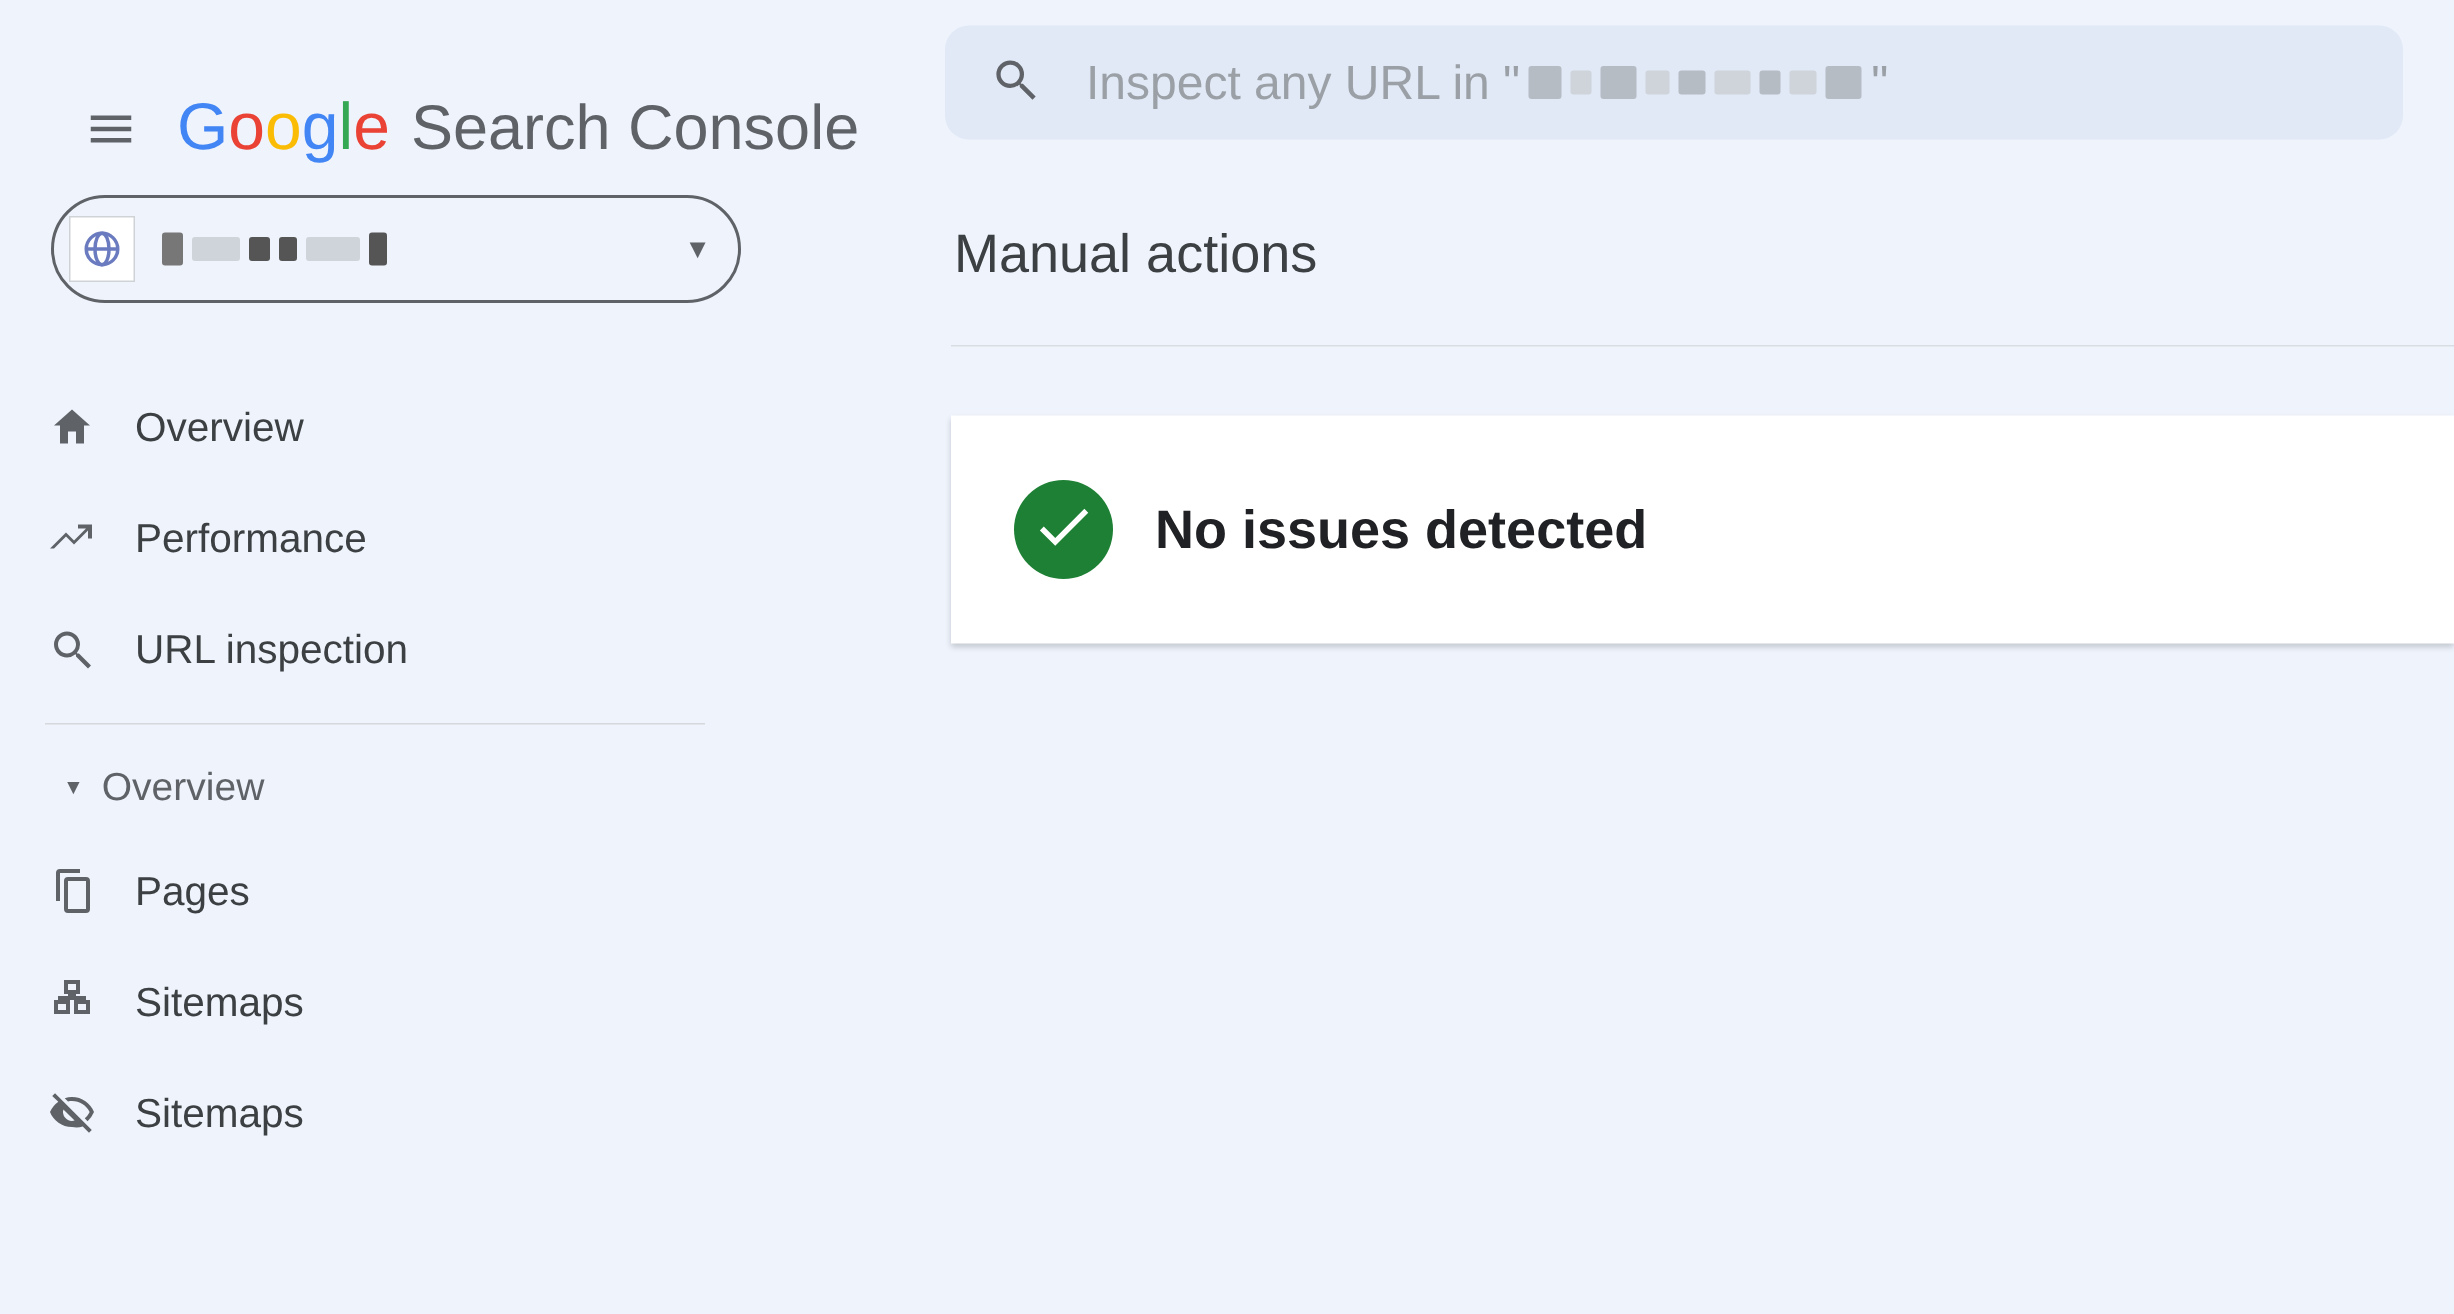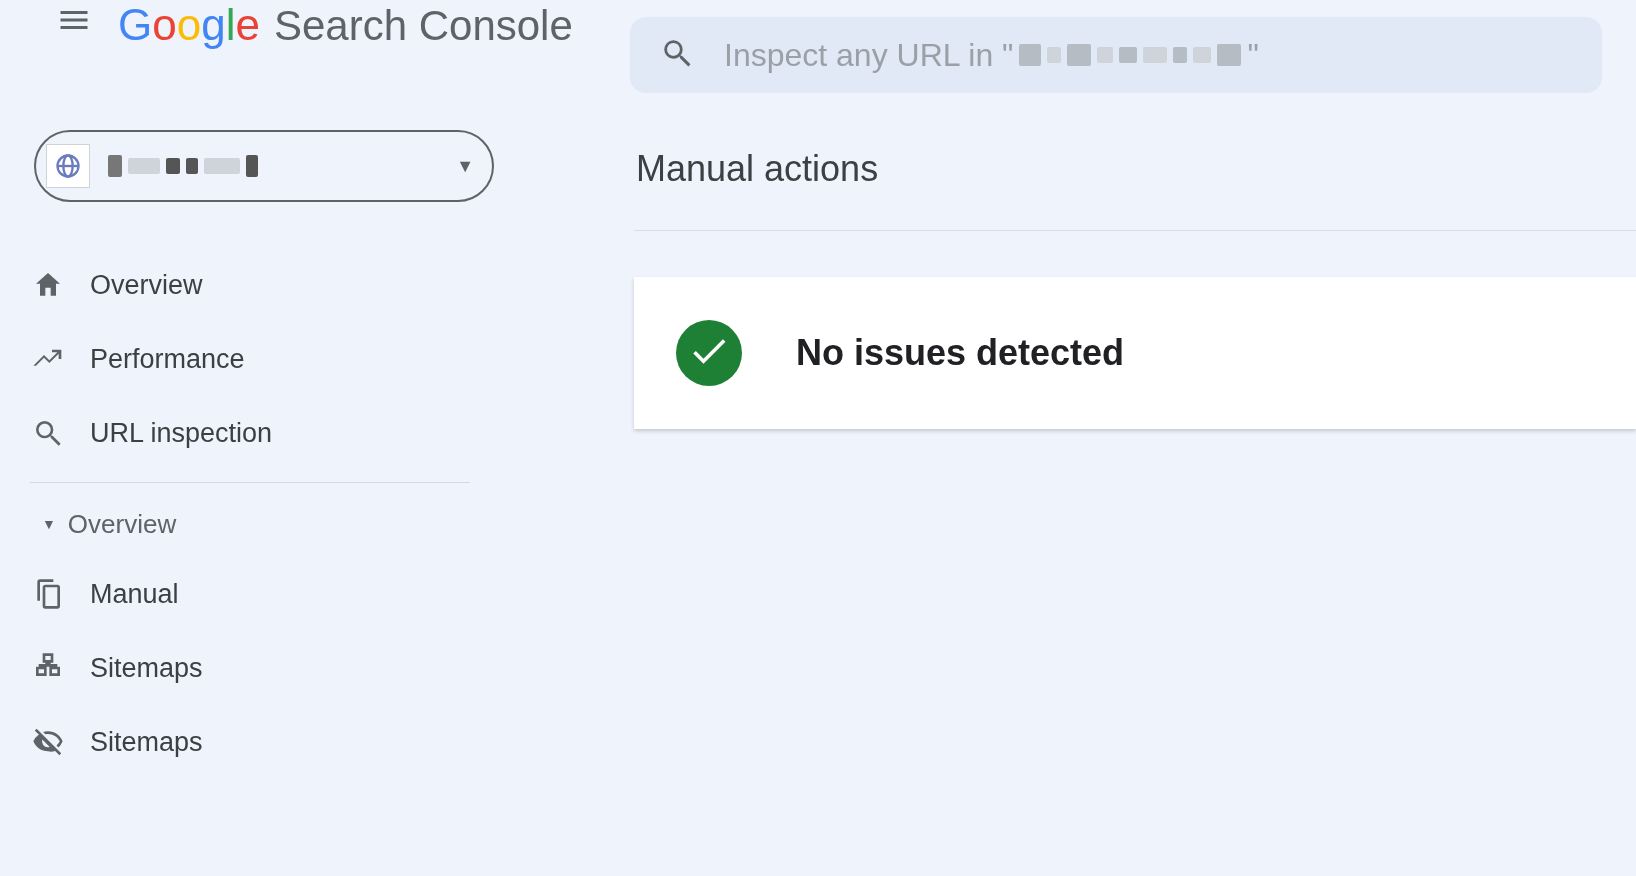--- a/index.html
+++ b/index.html
@@ -11,21 +11,21 @@
     color: #202124;
     overflow: hidden;
   }
 
   
   .header {
     position: absolute;
     top: 0; left: 0; right: 12px;
     height: 110px;
     display: flex;
-    align-items: flex-start;
+    align-items: flex-end;
   }
   .menu-button {
     margin-left: 52px;
     width: 44px; height: 44px;
     display: flex; align-items: center; justify-content: center;
     cursor: pointer;
   }
   .menu-button svg { width: 36px; height: 36px; fill: #5f6368; }
 
   .logo-block {
@@ -162,21 +162,21 @@
     border-bottom: 1px solid #d9dde2;
     padding-left: 2px;
   }
   .card {
     margin-top: 46px;
     background: #ffffff;
     min-height: 152px;
     display: flex;
     align-items: center;
     padding-left: 42px;
-    gap: 54px;
+    gap: 28px;
     box-shadow: 0 2px 4px rgba(0,0,0,0.18);
   }
   .status-badge {
     width: 66px; height: 66px;
     border-radius: 50%;
     background: #1e8035;
     display: flex; align-items: center; justify-content: center;
   }
   .status-badge svg { width: 44px; height: 44px; fill:#fff; }
   .status-text { font-size: 36px; font-weight: 700; color:#202124; }
@@ -284,21 +284,21 @@
       <span class="tri">▼</span>
       <span>Overview</span>
     </div>
 
     <div class="nav-item">
       <span class="icon">
         <svg viewBox="0 0 24 24">
             <path d="M16 1H6a2 2 0 0 0-2 2v14h2V3h10V1zm3 4H10a2 2 0 0 0-2 2v14a2 2 0 0 0 2 2h9a2 2 0 0 0 2-2V7a2 2 0 0 0-2-2zm0 16H10V7h9v14z"></path>
           </svg>
       </span>
-      <span>Manual</span>
+      <span>Pages</span>
     </div>
 
     <div class="nav-item">
       <span class="icon">
         <svg viewBox="0 0 24 24">
             <path d="M9 2h6v5h-2v3h5v2h2v5h-6v-5h2v-2H8v2h2v5H4v-5h2v-2h5V7H9V2z" fill="none" stroke="#5f6368" stroke-width="2"></path>
           </svg>
       </span>
       <span>Sitemaps</span>
     </div>

